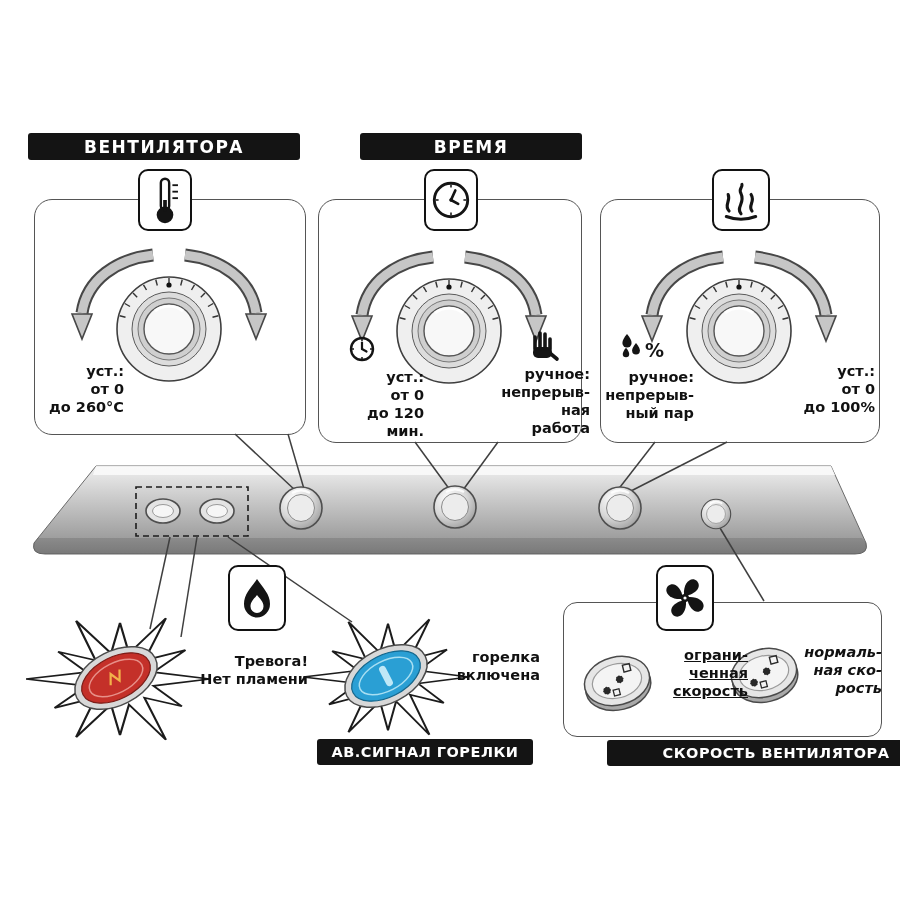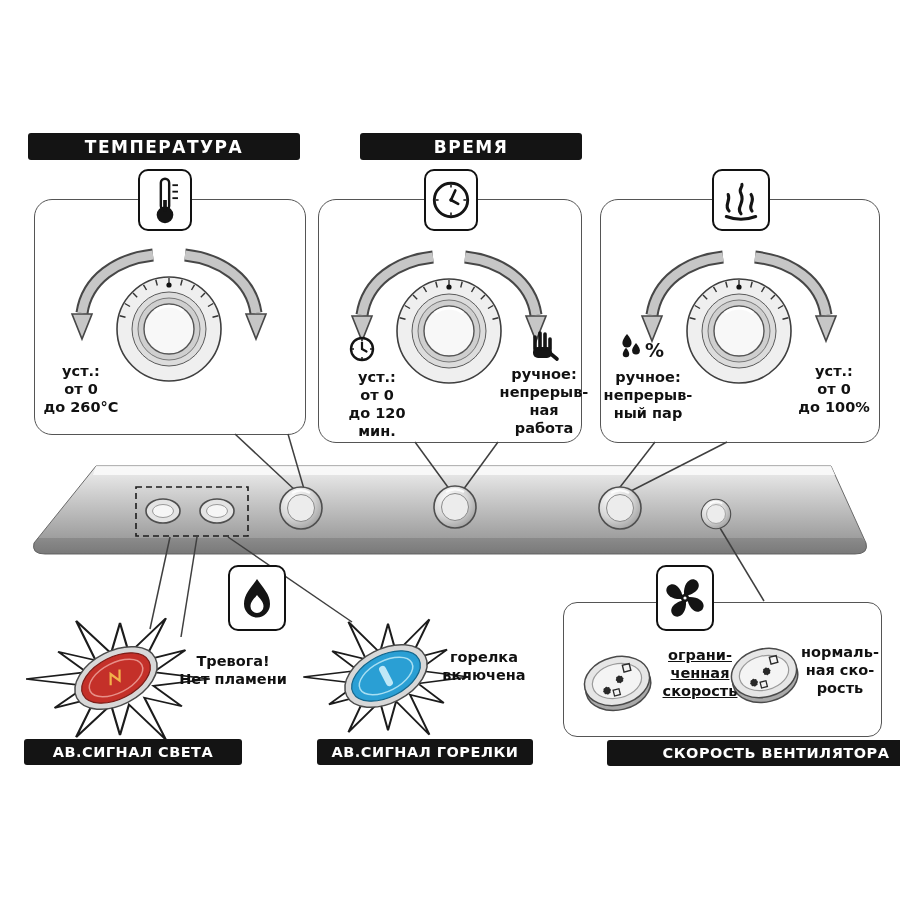--- a/index.html
+++ b/index.html
@@ -12,30 +12,30 @@
   .flabel{position:absolute;height:26px;background:#141414;color:#fff;
        font-weight:bold;font-size:14.5px;letter-spacing:.5px;
        display:flex;align-items:center;justify-content:center;
        border-radius:3px;z-index:6;}
   .panel{position:absolute;border:1.6px solid #555;border-radius:18px;
        background:#fff;z-index:1;}
   .iconbox{position:absolute;border:2.6px solid #121212;border-radius:10px;
        background:#fff;display:flex;align-items:center;justify-content:center;
        z-index:5;}
   .note{position:absolute;font-size:14.5px;font-weight:bold;color:#111;
-       line-height:1.25;white-space:pre-line;text-align:center;z-index:6;}
+       line-height:1.25;white-space:pre-line;text-align:right;z-index:6;}
   svg.scene{position:absolute;left:0;top:0;z-index:3;}
 </style>
 </head>
 <body>
 
 <div class="stage">
 
   <div class="hdr" style="left:28px;top:133px;width:272px;">
-    <span>ТЕМПЕРАТУРА</span>
+    <span>ВЕНТИЛЯТОРА</span>
   </div>
   <div class="hdr" style="left:360px;top:133px;width:222px;">
     <span>ВРЕМЯ</span>
   </div>
 
   <div class="panel" style="left:34px;top:199px;width:270px;height:234px;"></div>
   <div class="panel" style="left:318px;top:199px;width:262px;height:242px;"></div>
   <div class="panel" style="left:600px;top:199px;width:278px;height:242px;"></div>
   <div class="panel" style="left:563px;top:602px;width:317px;height:133px;border-radius:14px;"></div>
 
@@ -298,27 +298,24 @@
   <div class="note" style="left:793px;top:362px;width:82px;">уст.:
 от 0
 до 100%</div>
   <div class="note" style="left:158px;top:652px;width:150px;">Тревога!
 Нет пламени</div>
   <div class="note" style="left:428px;top:648px;width:112px;">горелка
 включена</div>
   <div class="note" style="left:652px;top:646px;width:96px;text-decoration:underline;">ограни-
 ченная
 скорость</div>
-  <div class="note" style="left:798px;top:643px;width:84px;">нормаль-
+  <div class="note" style="left:798px;top:643px;width:84px;font-style:italic;">нормаль-
 ная ско-
 рость</div>
 
-  <div class="flabel" style="left:24px;top:739px;width:218px;">
-    <span>АВ.СИГНАЛ СВЕТА</span>
-  </div>
   <div class="flabel" style="left:317px;top:739px;width:216px;">
     <span>АВ.СИГНАЛ ГОРЕЛКИ</span>
   </div>
   <div class="flabel" style="left:607px;top:740px;width:274px;padding-left:32px;">
     <span>СКОРОСТЬ ВЕНТИЛЯТОРА</span>
   </div>
 
 </div>
 
 </body></html>

